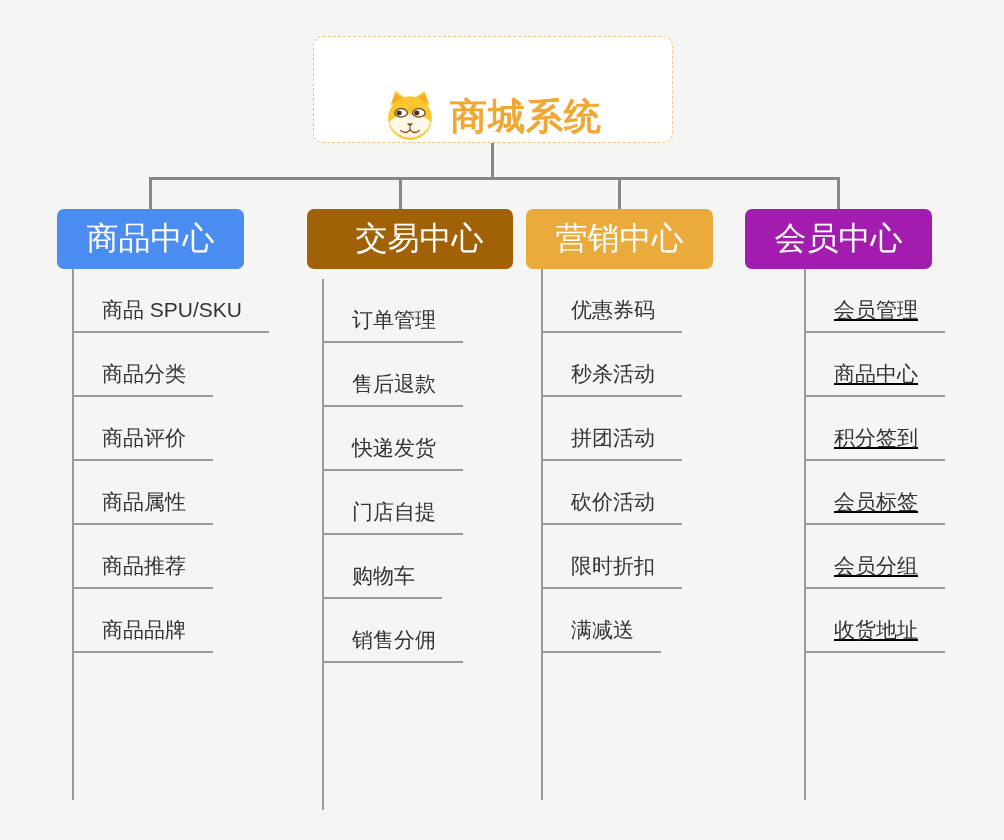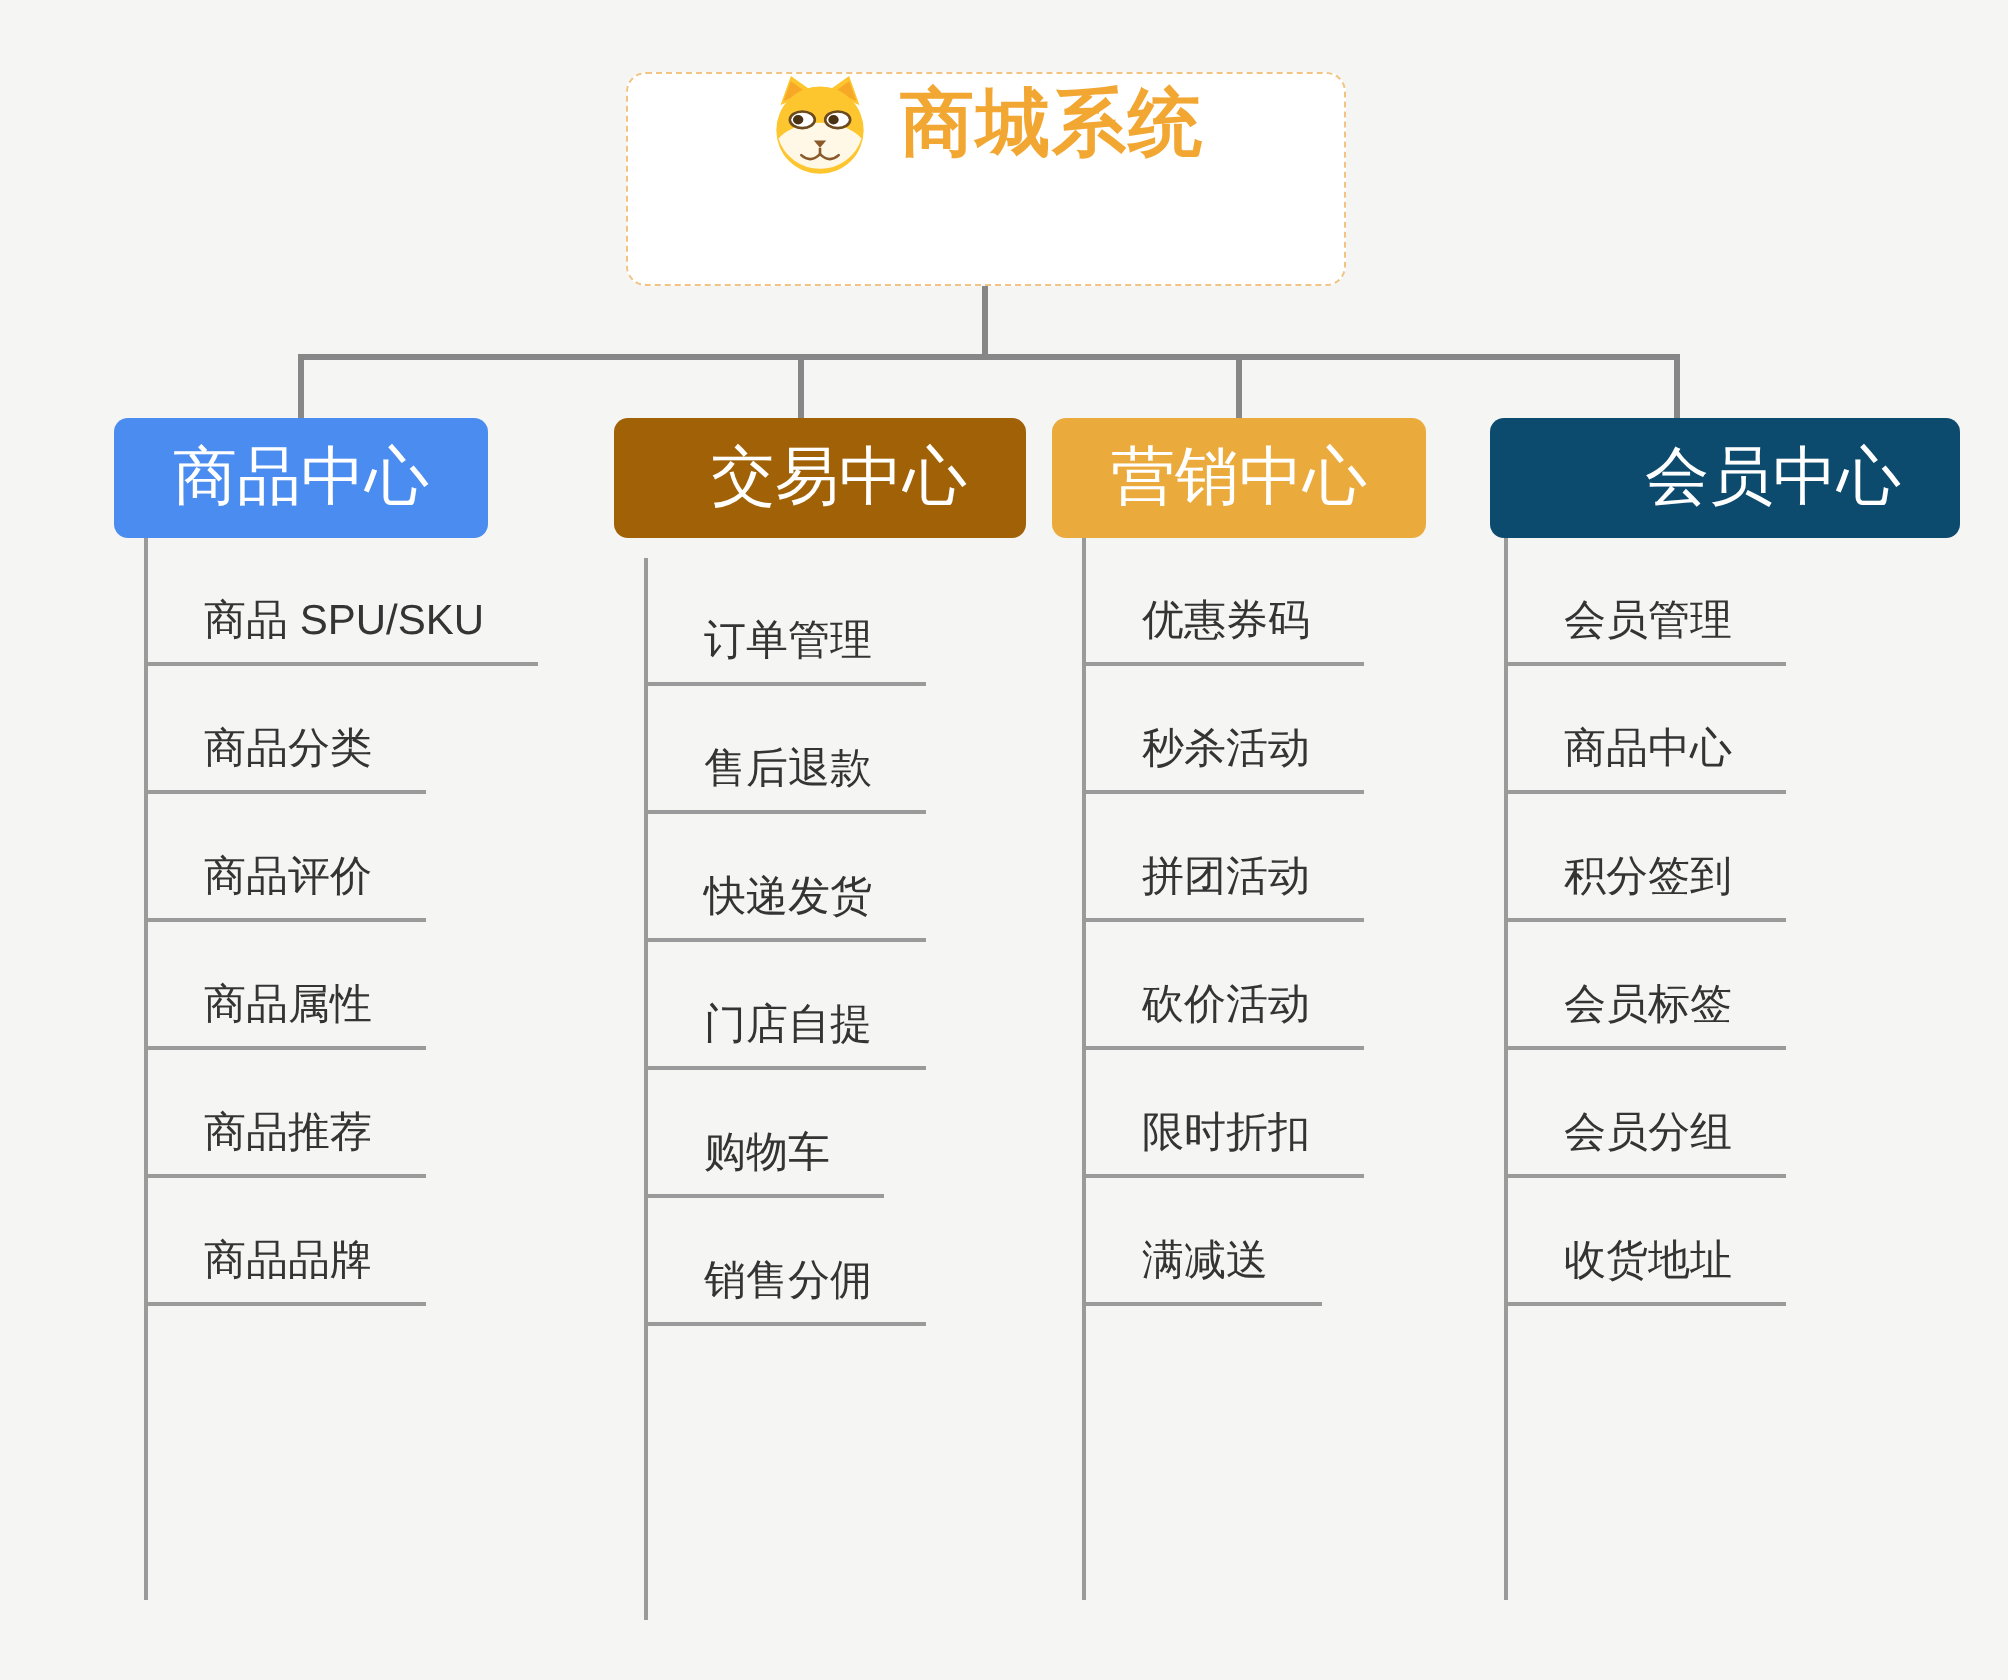--- a/index.html
+++ b/index.html
@@ -28,21 +28,21 @@
   
   .root-node {
     position: absolute;
     left: 313px; top: 36px;
     width: 360px; height: 107px;
     box-sizing: border-box;
     background: #ffffff;
     border: 1px dashed #f2c382;
     border-radius: 10px;
     display: flex;
-    align-items: flex-start;
+    align-items: flex-end;
     justify-content: center;
     gap: 14px;
   }
   .root-title {
     font-size: 37px;
     font-weight: bold;
     color: #f2a733;
     letter-spacing: 1px;
     white-space: nowrap;
   }
@@ -69,21 +69,21 @@
   
   .col {
     position: absolute;
     top: 269px;
     height: 531px;
     border-left: 2px solid #9a9a9a;
   }
   .c1 { left: 72px; }
   .c2 { left: 322px; margin-top: 10px; }
   .c3 { left: 541px; }
-  .c4 { left: 752px; }
+  .c4 { left: 804px; text-decoration: underline; }
   .sub-item {
     box-sizing: border-box;
     height: 64px;
     width: fit-content;
     display: flex;
     align-items: flex-end;
     padding: 0 27px 7px 28px;
     border-bottom: 2px solid #9a9a9a;
     font-size: 21px;
     color: #343434;
@@ -120,21 +120,21 @@
         <path d="M 50 71 L 50 77" stroke="#8a5a2a" stroke-width="2.5" fill="none"></path>
         <path d="M 32 78 Q 41 86 50 77 Q 59 86 68 78" stroke="#8a5a2a" stroke-width="2.5" fill="none" stroke-linecap="round"></path>
       </svg>
     </span>
     <span class="root-title" style="color: rgb(242, 167, 51);">商城系统</span>
   </div>
 
   <div class="branch-box b1" style="background-color: rgb(75, 140, 240);">商品中心</div>
   <div class="branch-box b2" style="background-color: #a16207; padding-left: 19px;">交易中心</div>
   <div class="branch-box b3" style="background-color: rgb(235, 170, 60);">营销中心</div>
-  <div class="branch-box b4" style="background-color: #0c4a6e; padding-left: 48px;">会员中心</div>
+  <div class="branch-box b4" style="background-color: #a21caf;">会员中心</div>
 
   <div class="col c1">
     <div class="sub-item">商品 SPU/SKU</div>
     <div class="sub-item">商品分类</div>
     <div class="sub-item">商品评价</div>
     <div class="sub-item">商品属性</div>
     <div class="sub-item">商品推荐</div>
     <div class="sub-item">商品品牌</div>
   </div>
 

